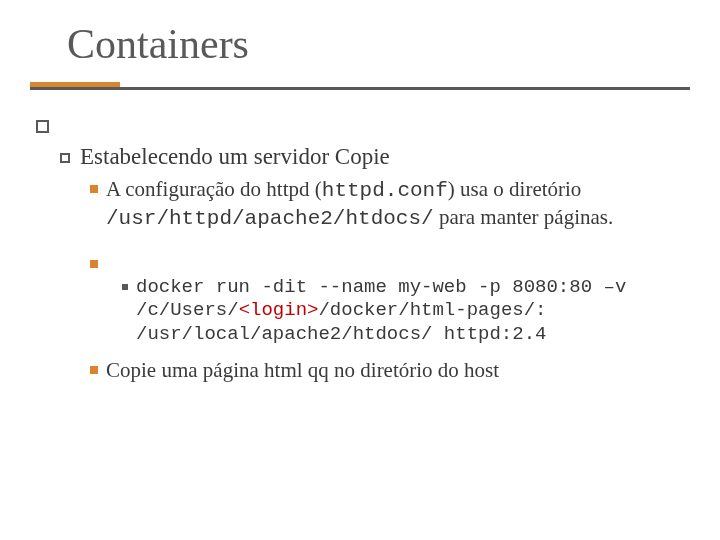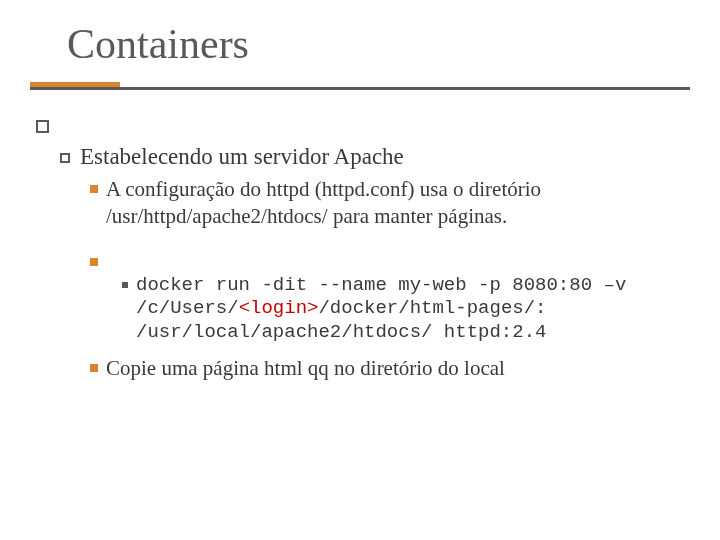--- a/index.html
+++ b/index.html
@@ -57,40 +57,40 @@
     display: inline-block;
     width: 6px; height: 6px;
     background: #595959;
     vertical-align: 3px;
     margin-right: 8px;
     flex-shrink: 0;
     margin-top: 8px;
   }
   .lvl4-row { display: flex; align-items: flex-start; }
   .lvl4-text { font-size: 19px; color: #3a3a3a; font-family: 'Courier New', monospace; line-height: 1.25; }
-  code { font-family: Liberation Serif, serif; margin-top: 8px; }
+  code { font-family: Liberation Mono, monospace; margin-top: 8px; }
   .red { color: #c00000; }
 </style>
 </head>
 <body>
 
 <div class="title">Containers</div>
 
 <div class="hr-group">
   <div class="hr-orange"></div>
   <div class="hr-gray"></div>
 </div>
 
 <div class="level1">
   <span class="bullet-box"></span>
 </div>
 
 <div class="level2">
   <span class="bullet-boxsm"></span>
-  <span class="lvl2-text">Estabelecendo um servidor Apache</span>
+  <span class="lvl2-text">Estabelecendo um servidor Copie</span>
 </div>
 
 <div class="level3">
   <div class="lvl3-row">
     <span class="bullet-sq"></span>
     <span class="lvl3-text">
       <span>A configuração do httpd (</span><code>httpd.conf</code><span>) usa o diretório </span><code>/usr/httpd/apache2/htdocs/</code><span> para manter páginas.</span>
     </span>
   </div>
 </div>
@@ -106,15 +106,15 @@
     <span class="bullet-sqs"></span>
     <span class="lvl4-text">
       <span>docker run -dit --name my-web -p 8080:80 –v /c/Users/</span><span class="red">&lt;login&gt;</span><span>/docker/html-pages/: /usr/local/apache2/htdocs/ httpd:2.4</span>
     </span>
   </div>
 </div>
 
 <div class="level3" style="margin-top:10px">
   <div class="lvl3-row">
     <span class="bullet-sq"></span>
-    <span class="lvl3-text">Copie uma página html qq no diretório do local</span>
+    <span class="lvl3-text">Copie uma página html qq no diretório do host</span>
   </div>
 </div>
 
 </body></html>

